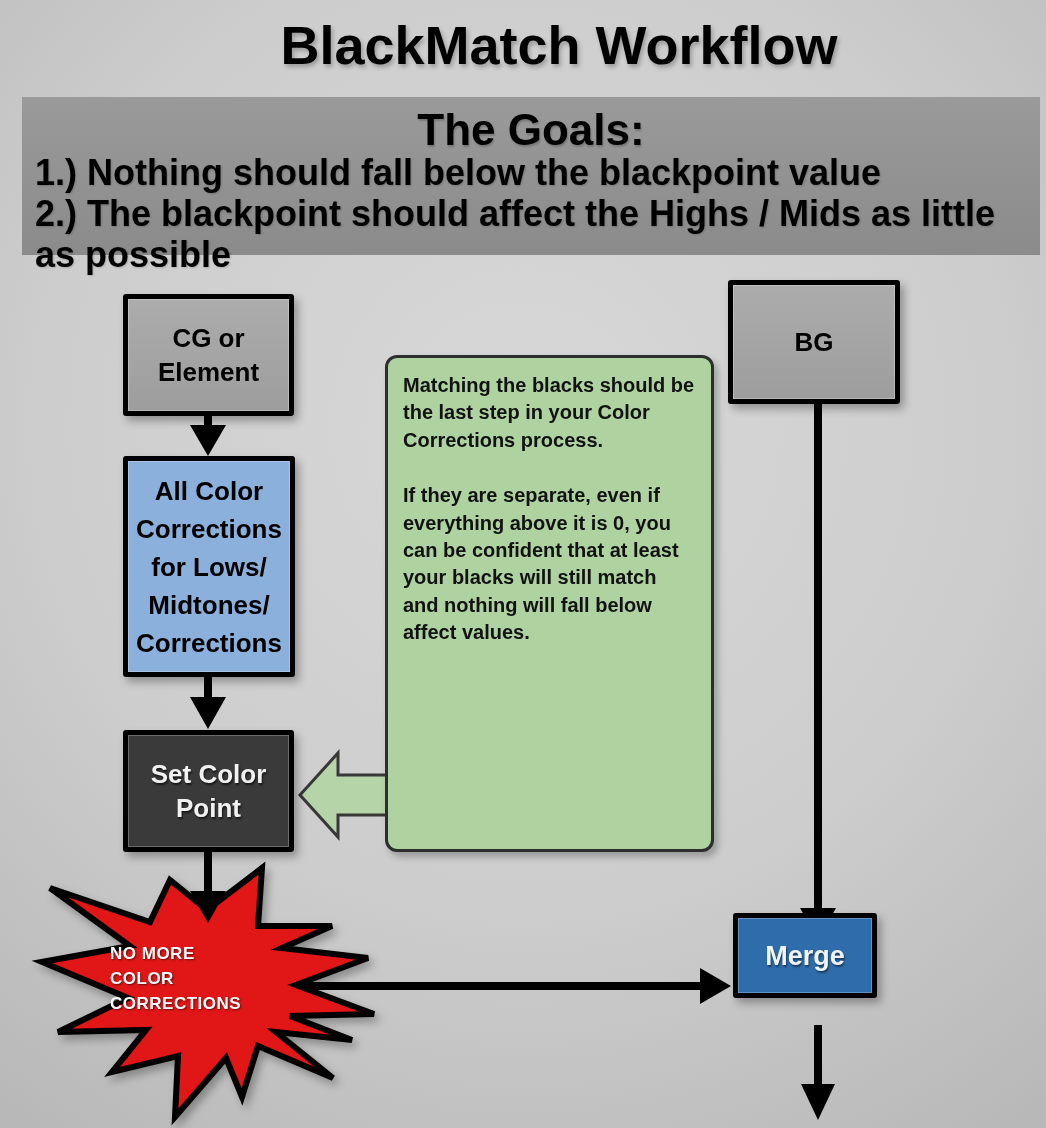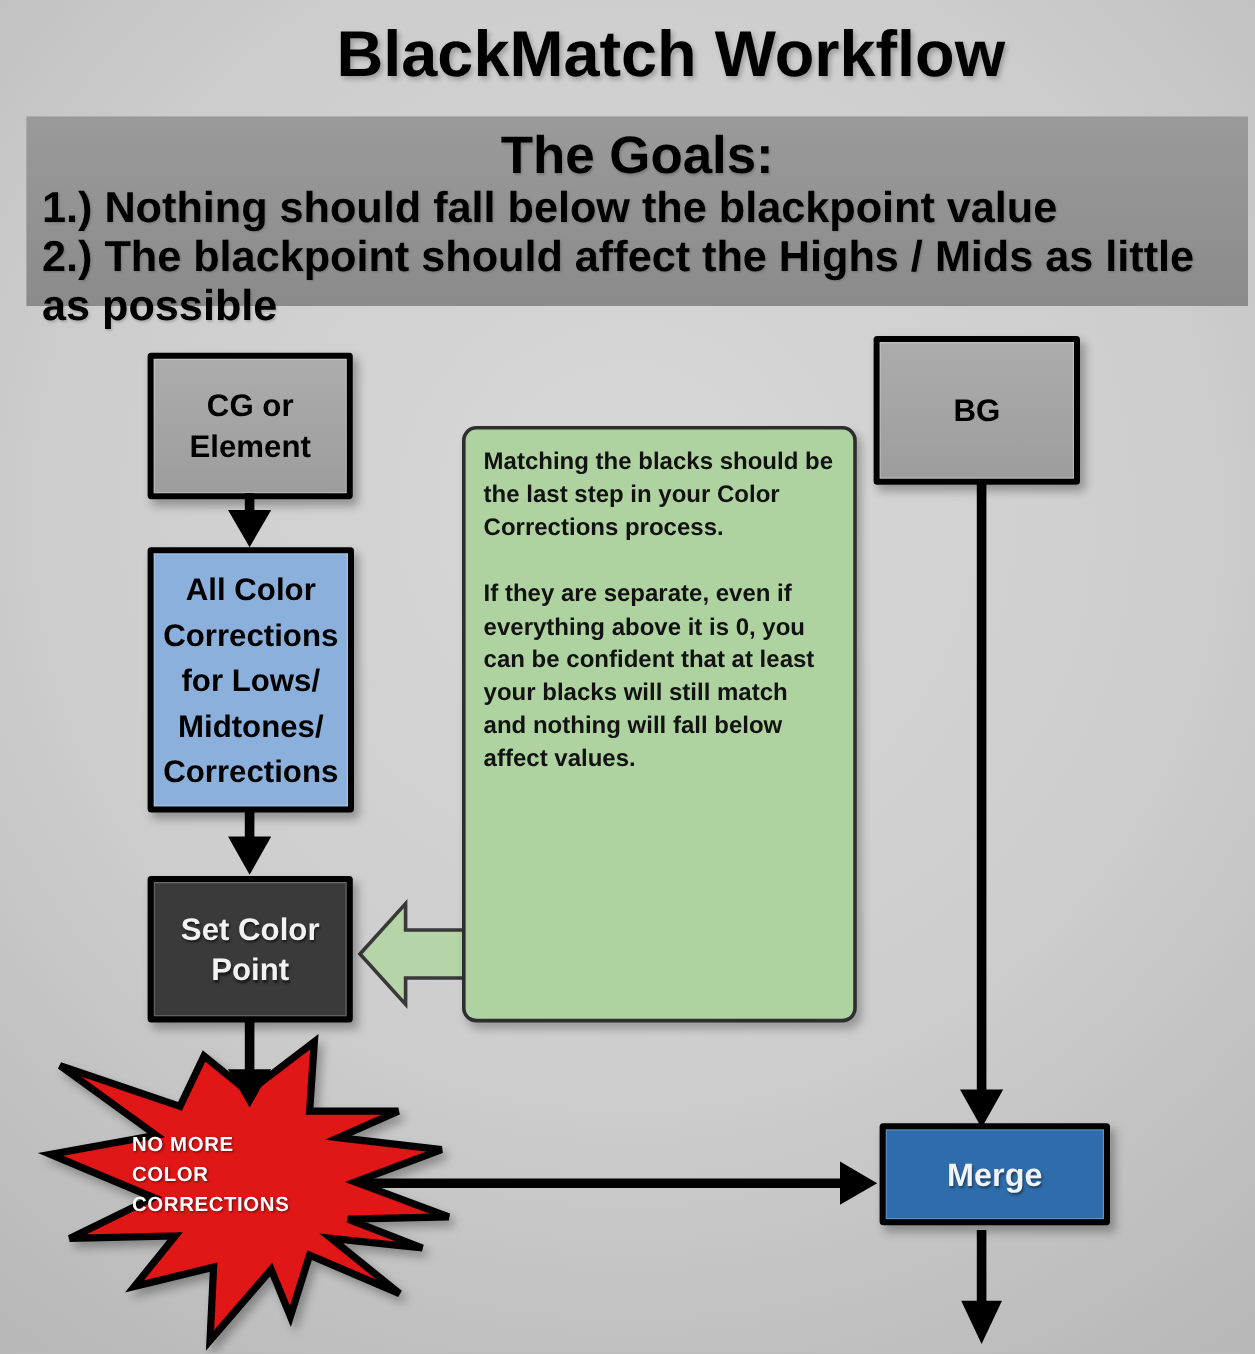--- a/index.html
+++ b/index.html
@@ -147,21 +147,21 @@
 
   <div class="node node-dark" style="left:123px;top:730px;width:171px;height:122px">
     <div class="line">Set Color</div>
     <div class="line">Point</div>
   </div>
 
   <div class="node node-gray" style="left:728px;top:280px;width:172px;height:124px">
     <div class="line">BG</div>
   </div>
 
-  <div class="node node-merge" style="left:733px;top:936px;width:192px;height:85px">
+  <div class="node node-merge" style="left:733px;top:913px;width:144px;height:85px">
     <div class="line">Merge</div>
   </div>
 
   <div class="burst-label">
     <div>NO MORE</div>
     <div>COLOR</div>
     <div>CORRECTIONS</div>
   </div>
 
   <div class="note-box">

